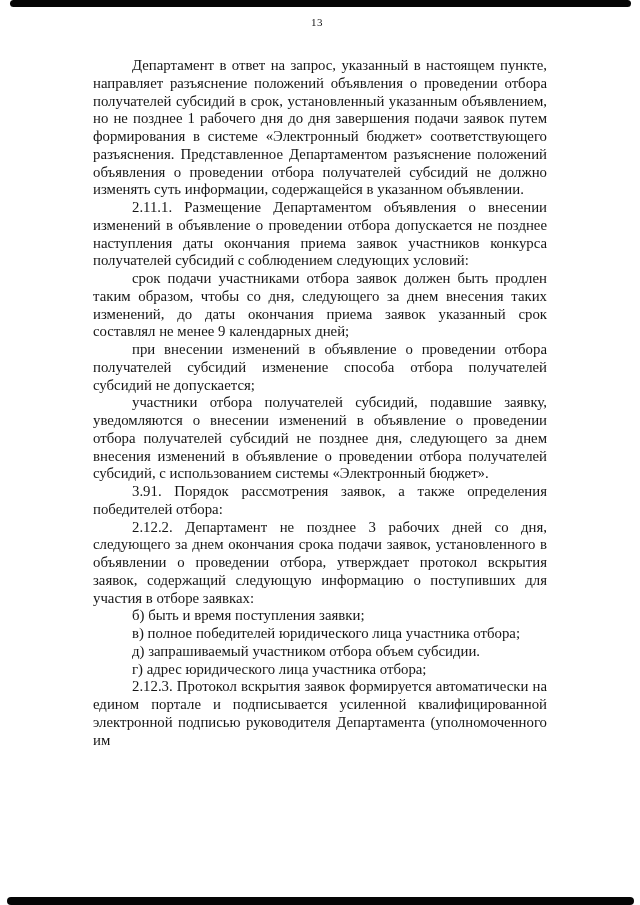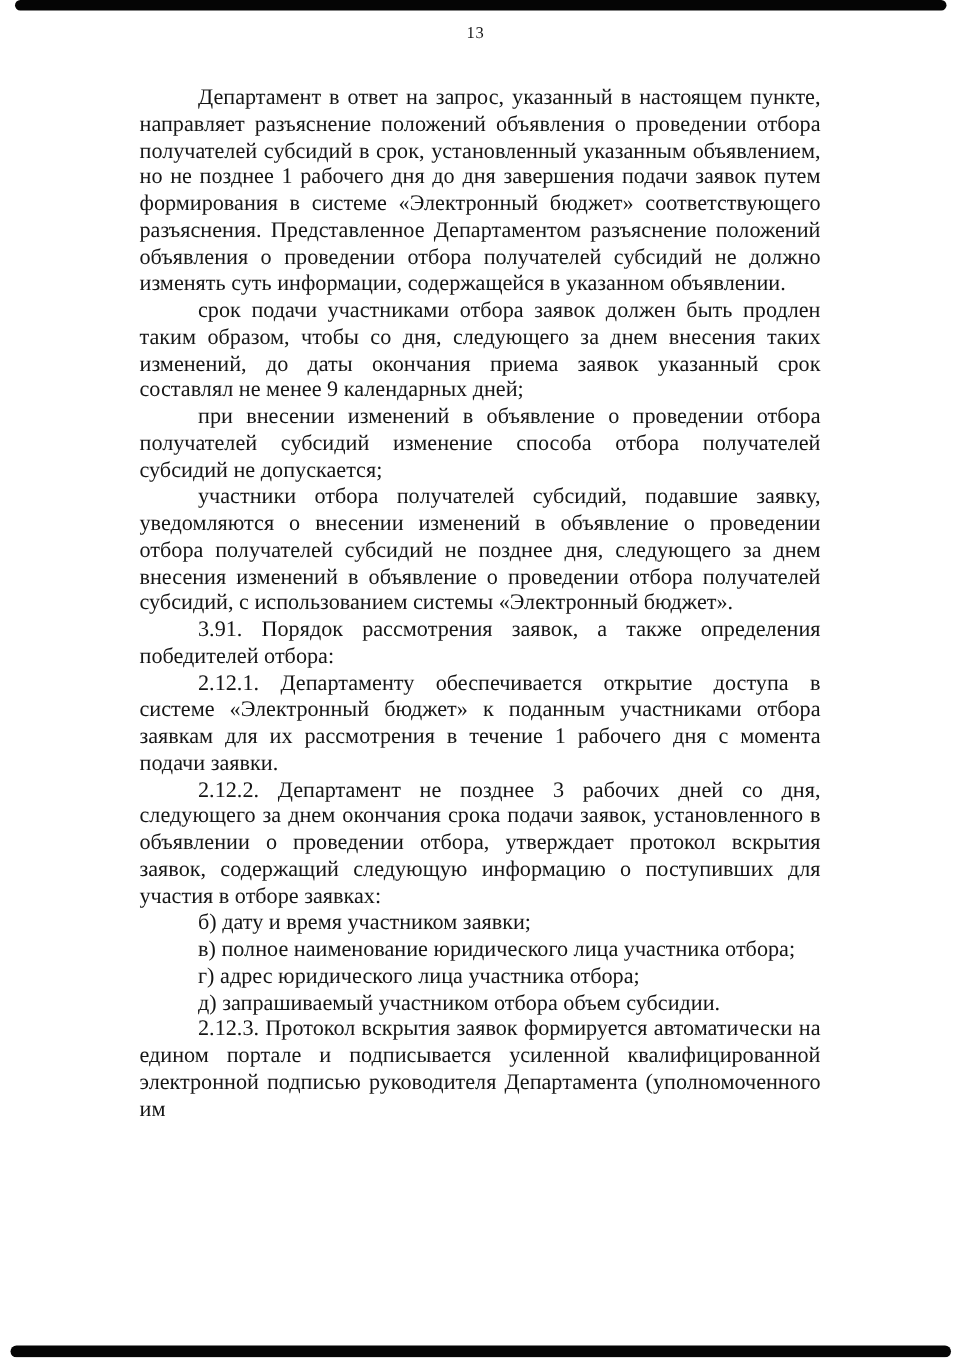--- a/index.html
+++ b/index.html
@@ -61,26 +61,26 @@
   }
 </style>
 </head>
 <body>
 
 <div class="page">
   <div class="scan-bar top"></div>
   <div class="page-number">13</div>
   <div class="content">
       <p class="indent">Департамент в ответ на запрос, указанный в настоящем пункте, направляет разъяснение положений объявления о проведении отбора получателей субсидий в срок, установленный указанным объявлением, но не позднее 1 рабочего дня до дня завершения подачи заявок путем формирования в системе «Электронный бюджет» соответствующего разъяснения. Представленное Департаментом разъяснение положений объявления о проведении отбора получателей субсидий не должно изменять суть информации, содержащейся в указанном объявлении.</p>
+      <p class="indent">2.11.1. Размещение Департаментом объявления о внесении изменений в объявление о проведении отбора допускается не позднее наступления даты окончания приема заявок участников конкурса получателей субсидий с соблюдением следующих условий:</p>
       <p class="indent">срок подачи участниками отбора заявок должен быть продлен таким образом, чтобы со дня, следующего за днем внесения таких изменений, до даты окончания приема заявок указанный срок составлял не менее 9 календарных дней;</p>
       <p class="indent">при внесении изменений в объявление о проведении отбора получателей субсидий изменение способа отбора получателей субсидий не допускается;</p>
       <p class="indent">участники отбора получателей субсидий, подавшие заявку, уведомляются о внесении изменений в объявление о проведении отбора получателей субсидий не позднее дня, следующего за днем внесения изменений в объявление о проведении отбора получателей субсидий, с использованием системы «Электронный бюджет».</p>
       <p class="indent">3.91. Порядок рассмотрения заявок, а также определения победителей отбора:</p>
-      <p class="indent">2.12.1. Департаменту обеспечивается открытие доступа в системе «Электронный бюджет» к поданным участниками отбора заявкам для их рассмотрения в течение 1 рабочего дня с момента подачи заявки.</p>
       <p class="indent">2.12.2. Департамент не позднее 3 рабочих дней со дня, следующего за днем окончания срока подачи заявок, установленного в объявлении о проведении отбора, утверждает протокол вскрытия заявок, содержащий следующую информацию о поступивших для участия в отборе заявках:</p>
-      <p class="indent">б) дату и время участником заявки;</p>
-      <p class="indent">в) полное наименование юридического лица участника отбора;</p>
+      <p class="indent">б) быть и время поступления заявки;</p>
+      <p class="indent">в) полное победителей юридического лица участника отбора;</p>
+      <p class="indent">д) запрашиваемый участником отбора объем субсидии.</p>
       <p class="indent">г) адрес юридического лица участника отбора;</p>
-      <p class="indent">д) запрашиваемый участником отбора объем субсидии.</p>
       <p class="indent">2.12.3. Протокол вскрытия заявок формируется автоматически на едином портале и подписывается усиленной квалифицированной электронной подписью руководителя Департамента (уполномоченного им</p>
     </div>
   <div class="scan-bar bottom"></div>
 </div>
 
 </body></html>

